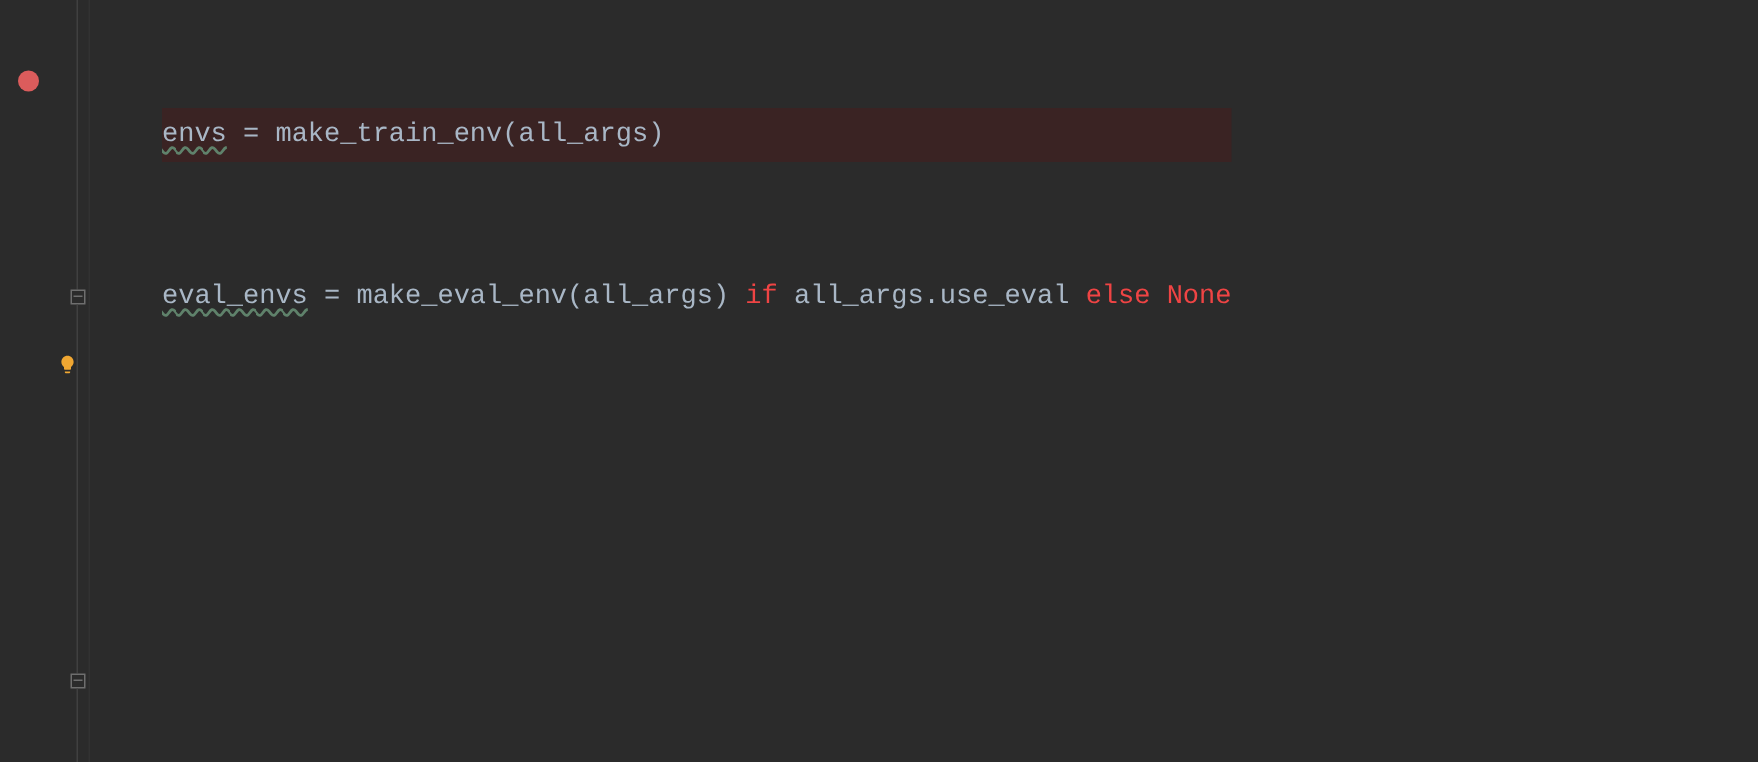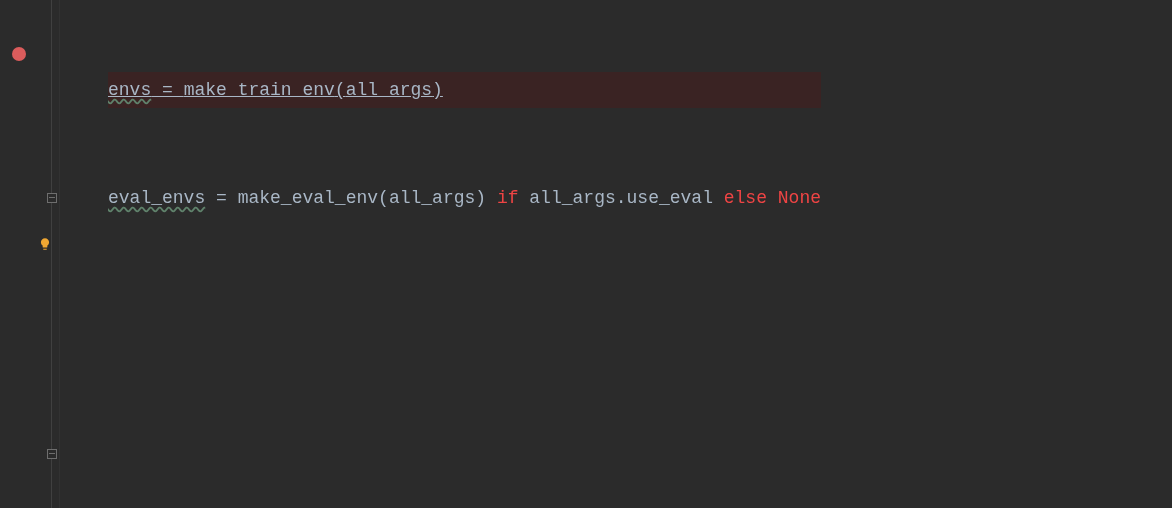--- a/index.html
+++ b/index.html
@@ -75,21 +75,20 @@
       padding-left: 48px;
       white-space: pre;
       position: relative;
     }
     .line {
       height: 36px;
       position: relative;
     }
     .line.breakpoint-line {
       background: #3a2323;
-      text-decoration: underline;
     }
     .comment { color: #808080; }
     .keyword { color: #ef4444; }
     .default { color: #a9b7c6; }
     .typo {
       text-decoration-line: underline;
       text-decoration-style: wavy;
       text-decoration-color: #5f826b;
       text-underline-offset: 3px;
     }

